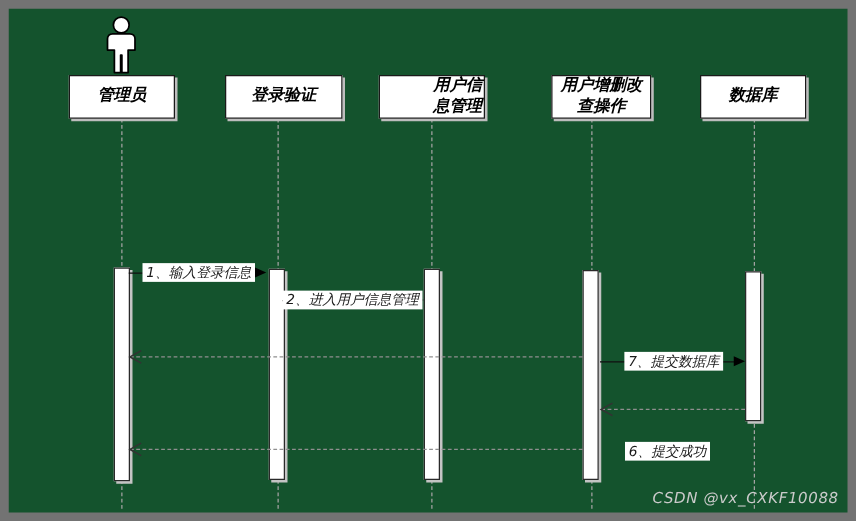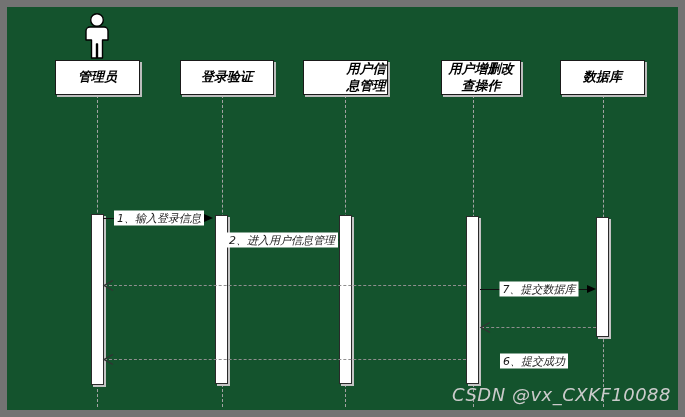--- a/index.html
+++ b/index.html
@@ -34,21 +34,21 @@
     padding:0 3px;font-size:11px;color:#1a1a1a;white-space:nowrap;z-index:5;
   }
   .tri-right{
     position:absolute;width:0;height:0;z-index:5;
     border-top:4.5px solid transparent;border-bottom:4.5px solid transparent;
     border-left:9px solid #000;
   }
   .chev{position:absolute;z-index:5;}
   .actor{position:absolute;left:71px;top:5px;z-index:3;}
   .watermark{
-    position:absolute;right:7px;bottom:5px;font-size:18px;color:#cbcbcb;
+    position:absolute;right:7px;bottom:5px;font-size:12px;color:#cbcbcb;
     letter-spacing:.5px;z-index:6;font-family:"DejaVu Sans","Liberation Sans",sans-serif;margin-left:38px;
   }
 </style>
 </head>
 <body>
 
 <div class="canvas">
 
   <div class="actor">
     <svg width="38" height="48" viewBox="0 0 38 48">

